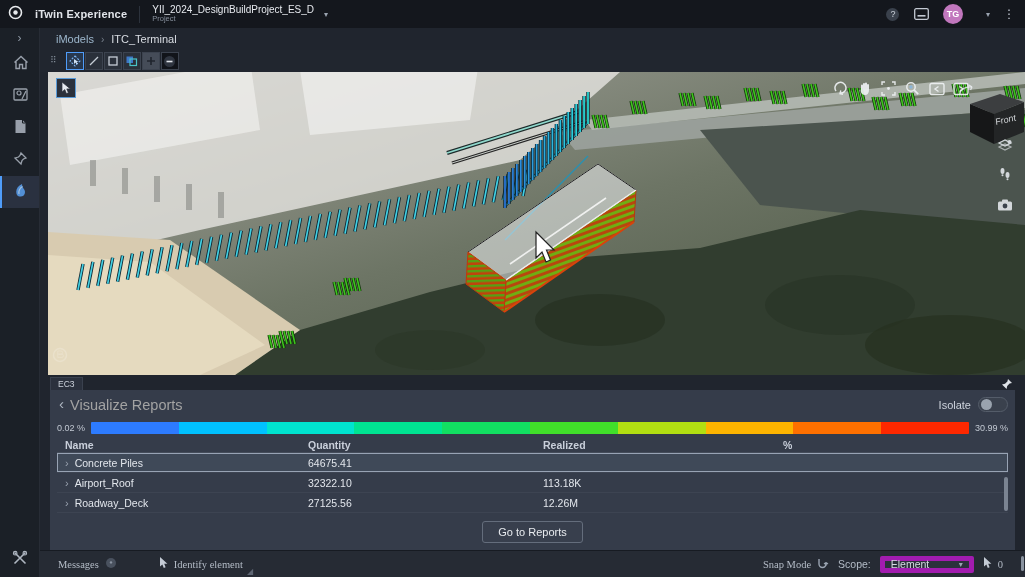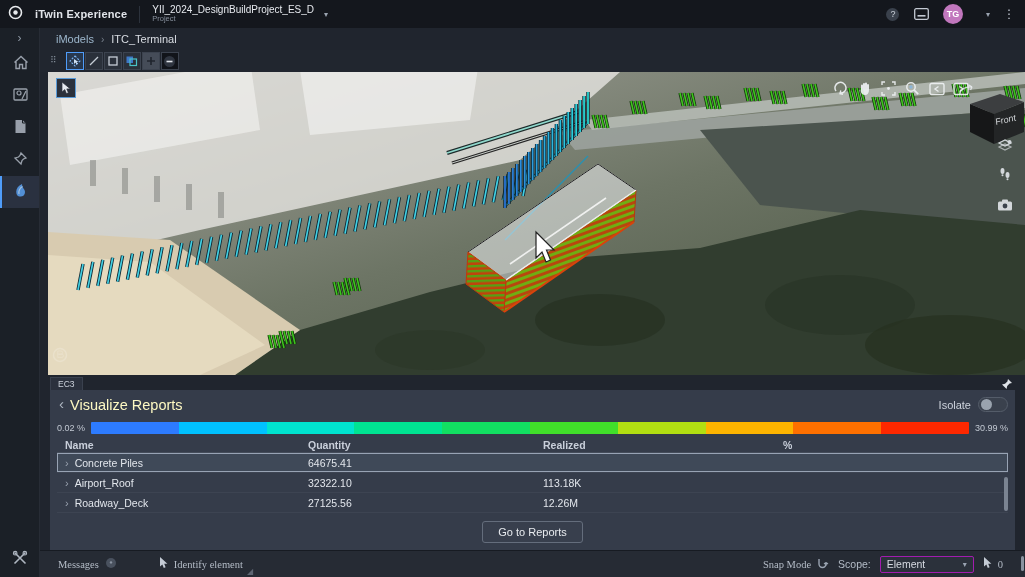--- a/index.html
+++ b/index.html
@@ -69,21 +69,21 @@
 
   
   .panel-wrap { height:175px; display:flex; flex-direction:column; background:#20252e; padding:0 10px; }
   .tabstrip { height:15px; display:flex; align-items:flex-end; position:relative; }
   .ec3-tab { background:#2b313d; border:1px solid #3a414e; border-bottom:none; color:#ccd2db;
     font-size:8.5px; padding:1px 7px 1px; cursor:pointer; }
   .panel-pin { position:absolute; right:2px; top:1px; cursor:pointer; }
   .panel { flex:1; background:#353c4a; display:flex; flex-direction:column; padding:0 7px; }
   .panel-header { height:29px; display:flex; align-items:center; }
   .back-chevron { color:#aeb6c2; font-size:15px; margin:0 6px 2px 2px; cursor:pointer; }
-  .panel-title { font-size:14.5px; color:#fef9c3; }
+  .panel-title { font-size:14.5px; color:#a3a3a3; }
   .isolate { margin-left:auto; display:flex; align-items:center; gap:7px; }
   .isolate-label { font-size:11px; color:#ccd2db; }
   .toggle { width:30px; height:15px; border-radius:8px; background:#3a414d; border:1px solid #545c69;
     position:relative; cursor:pointer; }
   .toggle-knob { width:11px; height:11px; border-radius:50%; background:#9aa3ae; position:absolute; left:2px; top:1px; }
   .legend-row { height:18px; display:flex; align-items:center; gap:6px; }
   .legend-label { font-size:9px; color:#c2c8d2; white-space:nowrap; }
   .legend-bar { flex:1; height:12px; border-radius:1px; }
   .grid-head, .grid-row { display:grid; grid-template-columns:243px 235px 240px 1fr; align-items:center; }
   .grid-head { height:16px; font-size:10.5px; font-weight:bold; color:#c9cfda; border-bottom:1px solid #454d5b; }
@@ -100,21 +100,21 @@
     padding:4px 15px; border-radius:3px; cursor:pointer; font-family:inherit;text-align:right; }
 
   
   .statusbar { height:27px; background:#262b34; border-top:1px solid #171b22; display:flex;
     align-items:center; padding:0 22px 0 18px; font-size:10.5px; color:#b4bcc7; position:relative; }
   .sb-left { display:flex; align-items:center; gap:8px; }
   .sb-group { display:flex; align-items:center; gap:6px; cursor:pointer;font-family:Liberation Serif, serif; }
   .sb-sep-gap { width:26px; }
   .sb-right { margin-left:auto; display:flex; align-items:center; gap:9px; }
   .scope-select { display:flex; align-items:center; justify-content:space-between; width:94px; height:17px;
-    background:#2b313b; border:1px solid #a21caf; border-radius:2px; padding:0 6px; cursor:pointer;
+    background:#2b313b; border:5px solid #a21caf; border-radius:2px; padding:0 6px; cursor:pointer;
     color:#d6dae1; font-size:10.5px; }
   .grip { position:absolute; color:#5d6572; font-size:8px; bottom:1px; }
   .edge-tick { position:absolute; right:1px; top:5px; width:3px; height:15px; background:#8a93a0; border-radius:2px; }
 </style>
 </head>
 <body>
 
 <div class="topbar">
   <div class="brand">
     <span>

